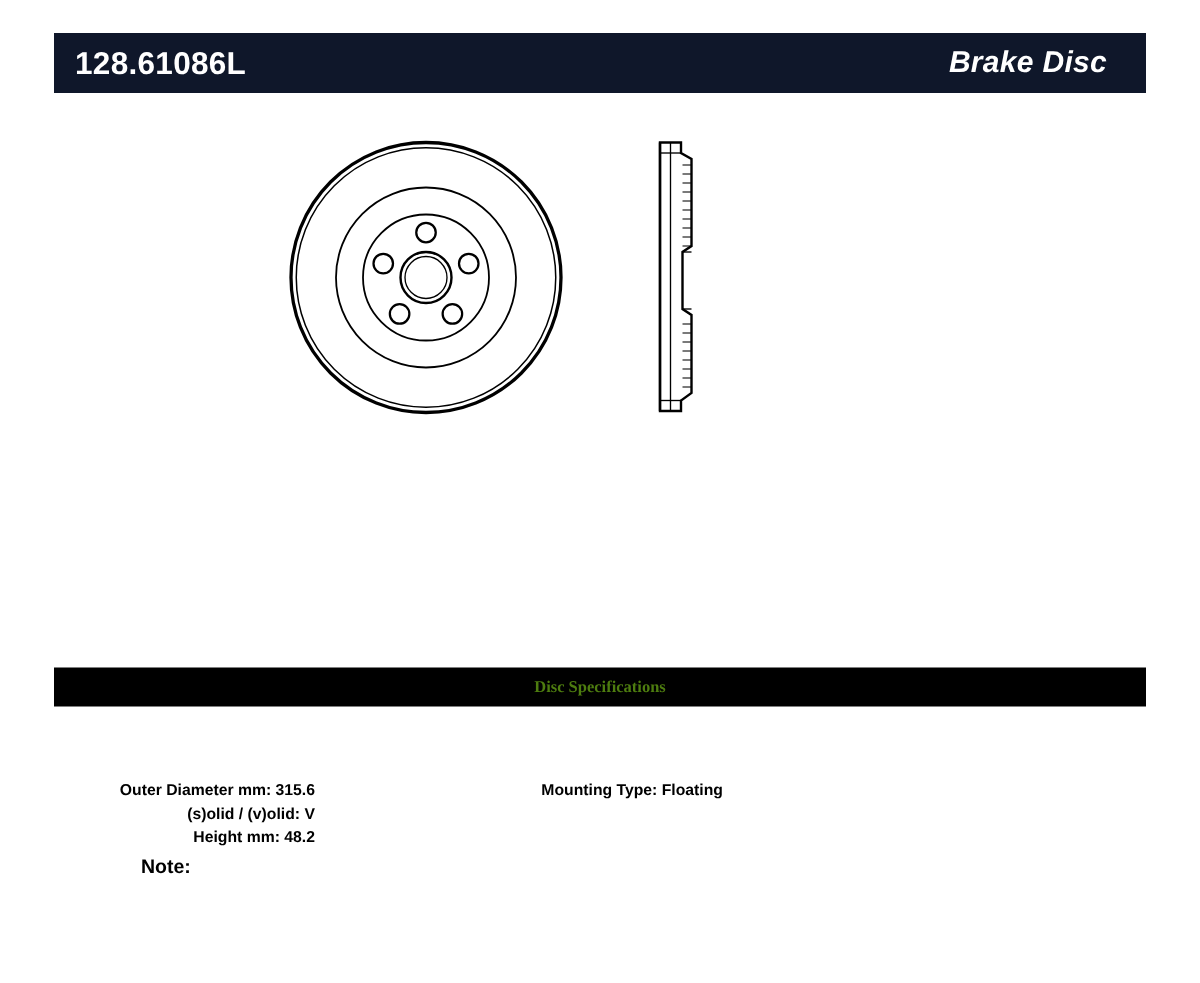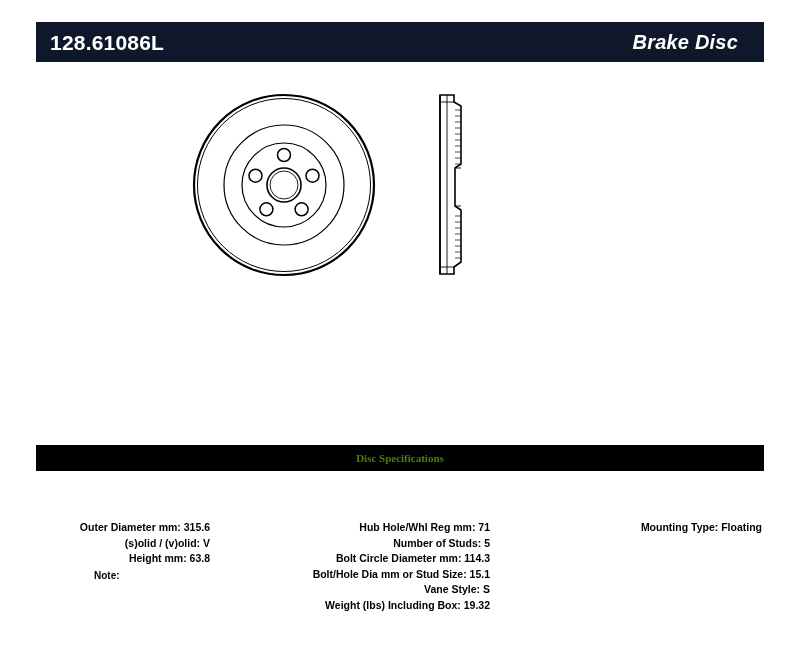--- a/index.html
+++ b/index.html
@@ -111,21 +111,21 @@
   .spec-line {
     white-space: nowrap;
   }
 
   
   .note-row {
     position: absolute;
     left: 36px;
     top: 570px;
     width: 728px;
-    font-size: 10px;
+    font-size: 13px;
     font-weight: bold;
   }
   .note-label {
     display: inline-block;
     margin-left: 58px;
   }
 </style>
 </head>
 <body>
 
@@ -194,31 +194,23 @@
 </div>
 
 <div class="specs-bar">
   <div class="specs-bar-title">Disc Specifications</div>
 </div>
 
 <div class="specs-wrap">
   <div class="spec-col spec-col-1">
     <div class="spec-line">Outer Diameter mm: 315.6</div>
     <div class="spec-line">(s)olid / (v)olid: V</div>
-    <div class="spec-line">Height mm: 63.8</div>
+    <div class="spec-line">Height mm: 48.2</div>
   </div>
 
-  <div class="spec-col spec-col-2">
-    <div class="spec-line">Hub Hole/Whl Reg mm: 71</div>
-    <div class="spec-line">Number of Studs: 5</div>
-    <div class="spec-line">Bolt Circle Diameter mm: 114.3</div>
-    <div class="spec-line">Bolt/Hole Dia mm or Stud Size: 15.1</div>
-    <div class="spec-line">Vane Style: S</div>
-    <div class="spec-line">Weight (lbs) Including Box: 19.32</div>
-  </div>
 
   <div class="spec-col spec-col-3">
     <div class="spec-line">Mounting Type: Floating</div>
   </div>
 </div>
 
 <div class="note-row">
   <span class="note-label">Note:</span>
   <span class="note-value"></span>
 </div>

